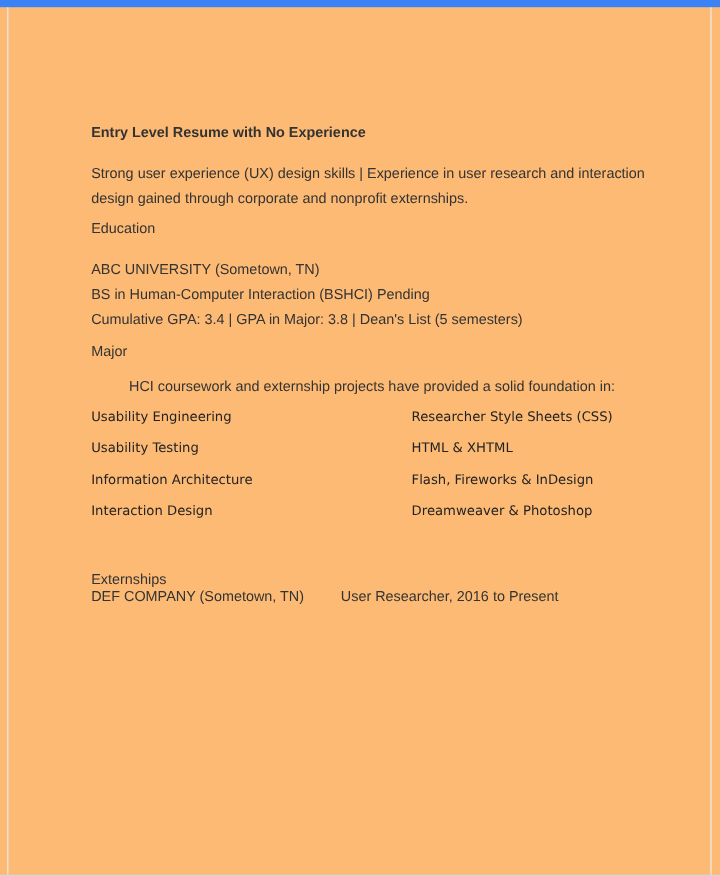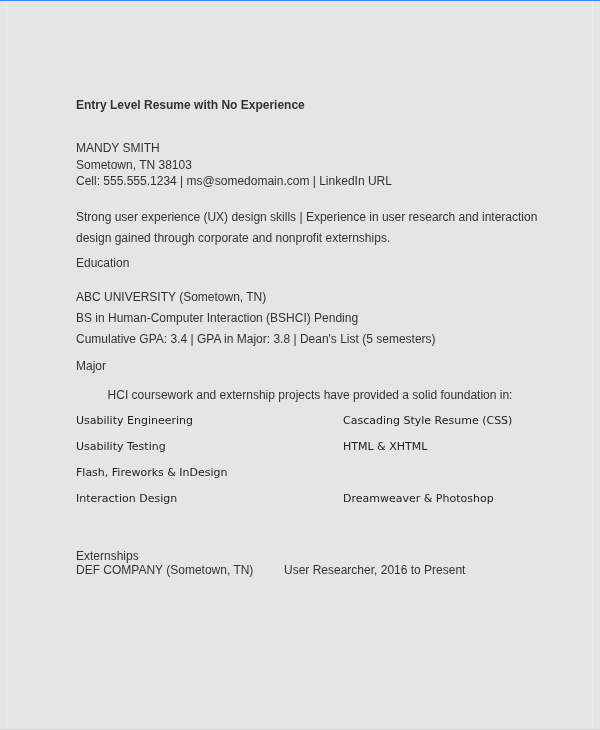--- a/index.html
+++ b/index.html
@@ -4,22 +4,22 @@
 <style>
   html, body {
     margin: 0;
     padding: 0;
     background: #ffffff;
   }
   .page {
     position: relative;
     width: 600px;
     height: 730px;
-    background: #e5e5e5;
-    border-top: 1px solid #3b82f6;
+    background: #fdba74;
+    border-top: 6px solid #3b82f6;
     border-bottom: 1px solid #d6d6d6;
     box-sizing: border-box;
     overflow: hidden;
     font-family: "Liberation Sans", sans-serif;
     font-size: 12px;
     color: #333333;
   }
   .edge {
     position: absolute;
     top: 0;
@@ -103,25 +103,20 @@
 <body>
 
 <div class="page">
   <div class="edge left"></div>
   <div class="edge right"></div>
 
   <div class="content">
 
     <div class="doc-title">Entry Level Resume with No Experience</div>
 
-    <div class="contact-block">
-      <div>MANDY SMITH</div>
-      <div>Sometown, TN 38103</div>
-      <div>Cell: 555.555.1234 | ms@somedomain.com | LinkedIn URL</div>
-    </div>
 
 
     <div class="summary-block">
       <div>Strong user experience (UX) design skills | Experience in user research and interaction</div>
       <div>design gained through corporate and nonprofit externships.</div>
     </div>
 
     <div class="section-heading edu-heading">Education</div>
 
     <div class="edu-center-block">
@@ -130,27 +125,28 @@
       <div>Cumulative GPA: 3.4 | GPA in Major: 3.8 | Dean's List (5 semesters)</div>
     </div>
 
     <div class="section-heading skills-heading">Major</div>
 
     <div class="skills-intro">HCI coursework and externship projects have provided a solid foundation in:</div>
 
     <div class="skills-grid">
       <div class="skill-row">
         <span class="skill-cell-left">Usability Engineering</span>
-        <span class="skill-cell-right">Cascading Style Resume (CSS)</span>
+        <span class="skill-cell-right">Researcher Style Sheets (CSS)</span>
       </div>
       <div class="skill-row">
         <span class="skill-cell-left">Usability Testing</span>
         <span class="skill-cell-right">HTML &amp; XHTML</span>
       </div>
       <div class="skill-row">
+        <span class="skill-cell-left">Information Architecture</span>
         <span class="skill-cell-right">Flash, Fireworks &amp; InDesign</span>
       </div>
       <div class="skill-row">
         <span class="skill-cell-left">Interaction Design</span>
         <span class="skill-cell-right">Dreamweaver &amp; Photoshop</span>
       </div>
     </div>
 
     <div class="section-heading extern-heading">Externships</div>
 

